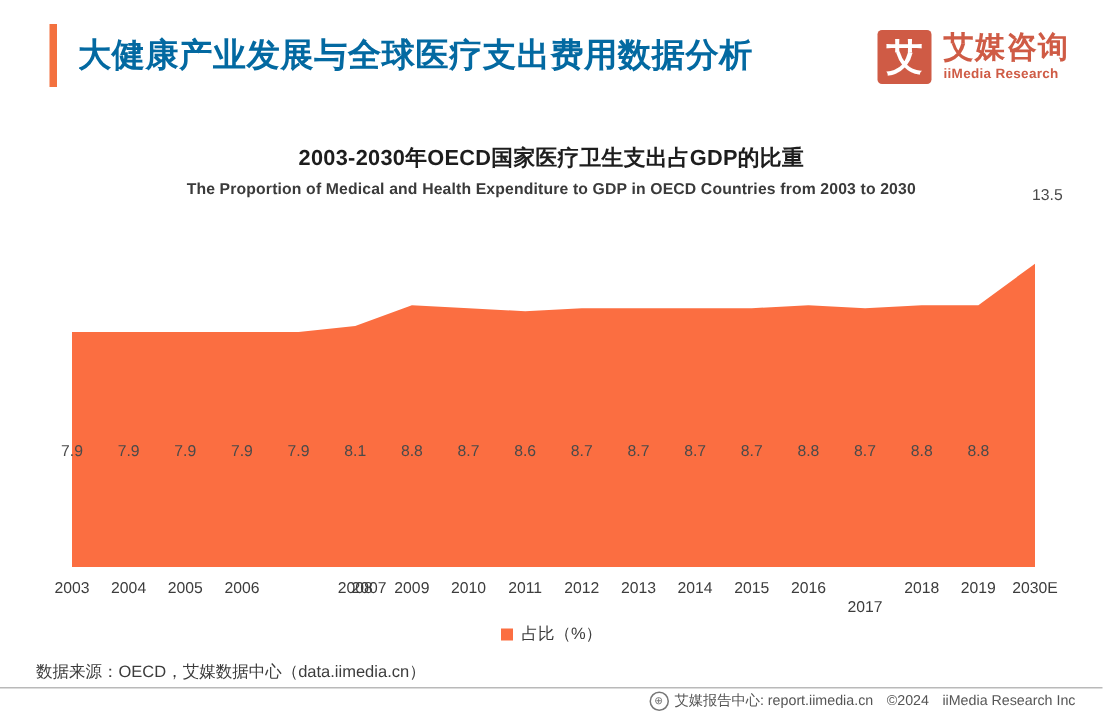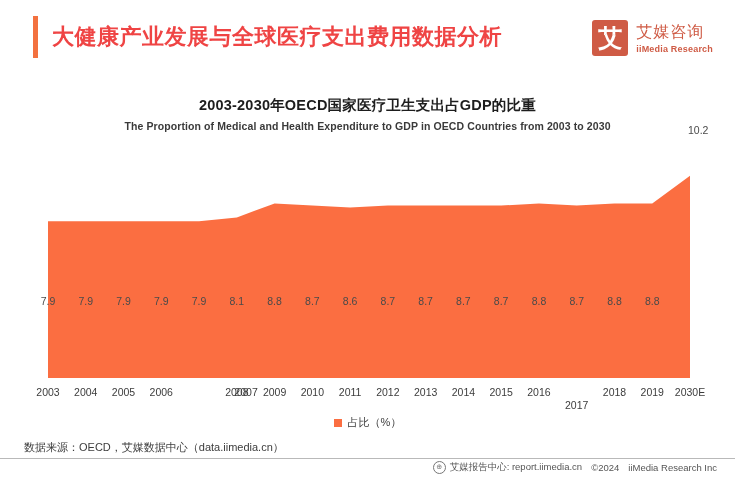--- a/index.html
+++ b/index.html
@@ -25,21 +25,21 @@
     position: absolute;
     left: 33px; top: 16px;
     width: 5px; height: 42px;
     background: #f3713f;
   }
   #header-title {
     position: absolute;
     left: 52px; top: 18px;
     font-size: 22px;
     font-weight: bold;
-    color: #ef4444;
+    color: #0369a1;
     letter-spacing: 0.5px;
     line-height: 38px;
     white-space: nowrap;
   }
   
   #logo {
     position: absolute;
     right: 22px; top: 16px;
     height: 44px;
     display: flex;
@@ -56,22 +56,22 @@
     text-align: center;
     font-family: "DejaVu Sans", sans-serif;
   }
   #logo-text {
     margin-left: 8px;
     display: flex;
     flex-direction: column;
     justify-content: center;
   }
   #logo-cn {
-    font-size: 16px;
-    font-weight: normal;
+    font-size: 20px;
+    font-weight: bold;
     color: #cf5b45;
     line-height: 22px;
     letter-spacing: 1px;
   }
   #logo-en {
     font-size: 9px;
     font-weight: bold;
     color: #cf5b45;
     line-height: 12px;
     letter-spacing: 0.2px;
@@ -227,21 +227,21 @@
     <div class="value-label" style="left: 312.353px; top: 145px;">8.7</div>
     <div class="value-label" style="left: 350.118px; top: 145px;">8.6</div>
     <div class="value-label" style="left: 387.882px; top: 145px;">8.7</div>
     <div class="value-label" style="left: 425.647px; top: 145px;">8.7</div>
     <div class="value-label" style="left: 463.412px; top: 145px;">8.7</div>
     <div class="value-label" style="left: 501.176px; top: 145px;">8.7</div>
     <div class="value-label" style="left: 538.941px; top: 145px;">8.8</div>
     <div class="value-label" style="left: 576.706px; top: 145px;">8.7</div>
     <div class="value-label" style="left: 614.471px; top: 145px;">8.8</div>
     <div class="value-label" style="left: 652.235px; top: 145px;">8.8</div>
-    <div class="value-label" style="left: 688px; top: -26.2261px; transform: translateX(0px);">10.2</div>
+    <div class="value-label" style="left: 688px; top: -26.2261px; transform: translateX(0px);">13.5</div>
   </div>
 
 <div id="x-axis">
     <div class="x-tick" style="left: 48px; top: 0px;">2003</div>
     <div class="x-tick" style="left: 85.7647px; top: 0px;">2004</div>
     <div class="x-tick" style="left: 123.529px; top: 0px;">2005</div>
     <div class="x-tick" style="left: 161.294px; top: 0px;">2006</div>
     <div class="x-tick" style="left: 199.059px; top: 0px; margin-left: 47px;">2007</div>
     <div class="x-tick" style="left: 236.824px; top: 0px;">2008</div>
     <div class="x-tick" style="left: 274.588px; top: 0px;">2009</div>

